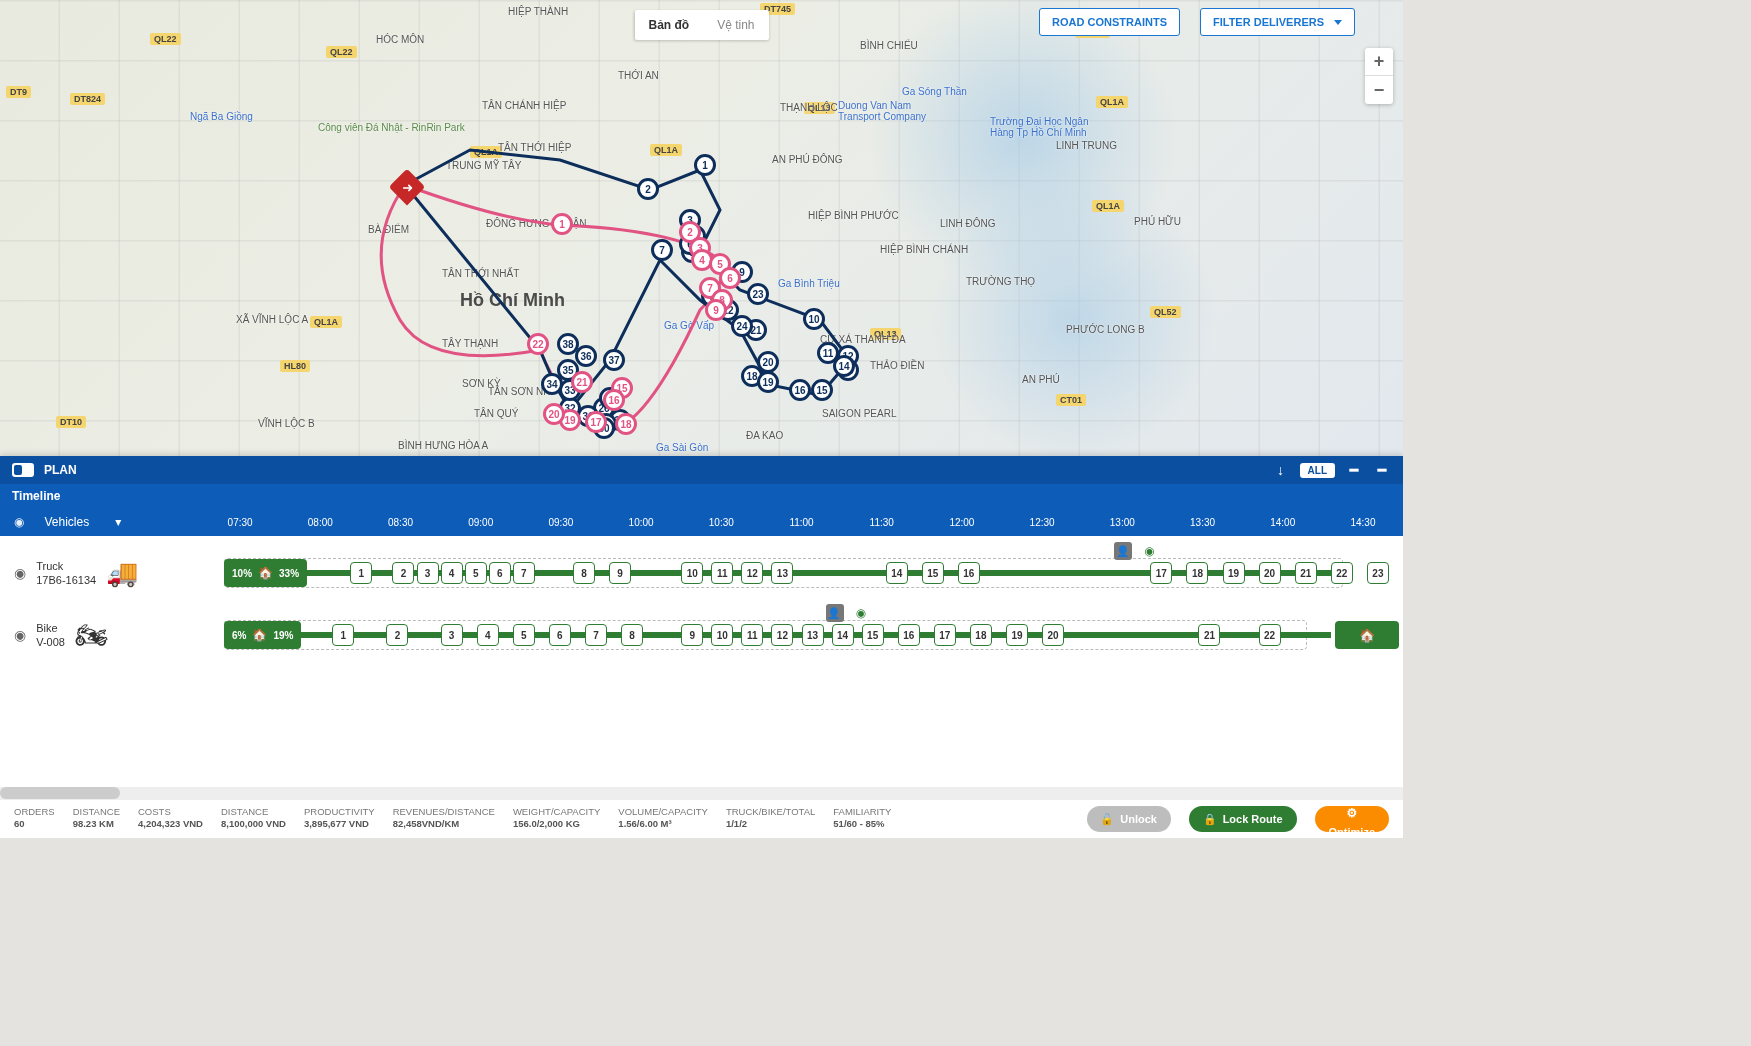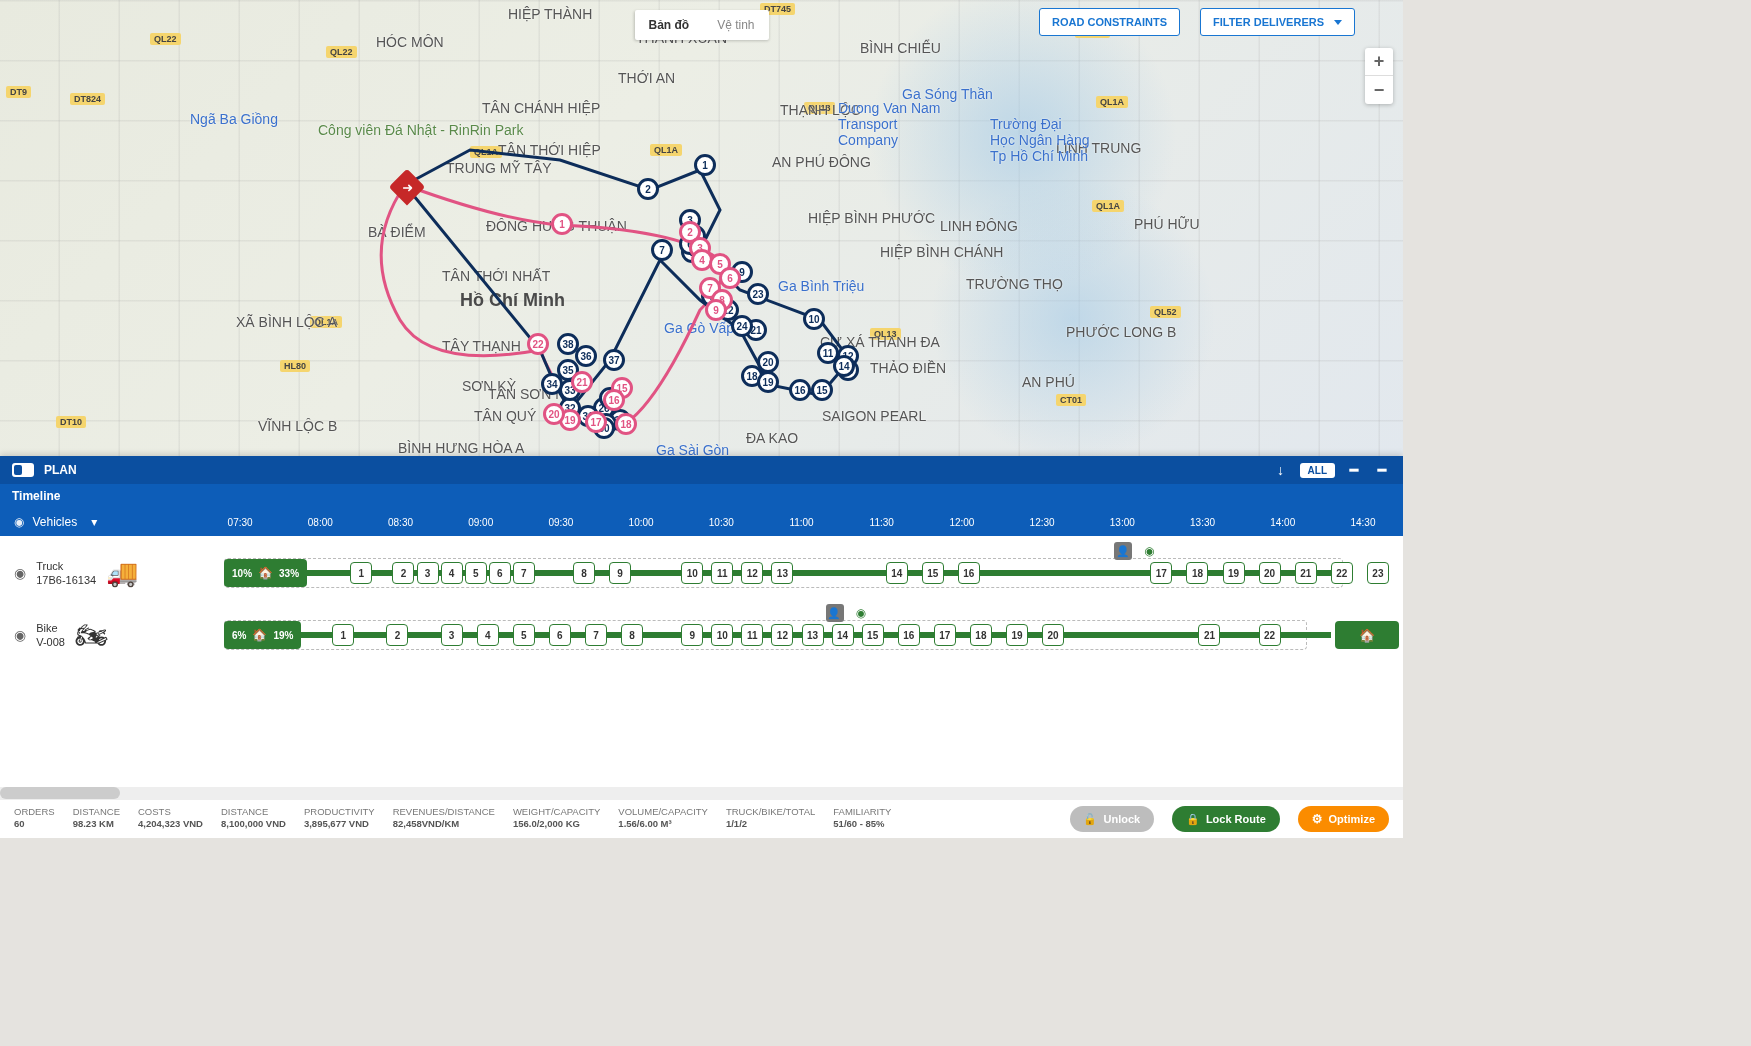--- a/index.html
+++ b/index.html
@@ -6,21 +6,21 @@
   html,body{width:100%;height:100%;background:#e5e3df;overflow:hidden;font-size:13px;color:#333;}
   .app{position:relative;width:1403px;height:838px;margin:0;overflow:hidden;}
   
   .map-area{position:absolute;inset:0;height:456px;background:linear-gradient(135deg,#e8eadf 0%,#eceee5 40%,#e2e8ee 100%);}
   .map-area::before{content:"";position:absolute;inset:0;background:
     linear-gradient(0deg,transparent 97%,rgba(150,150,150,.15) 98%) 0 0/60px 60px,
     linear-gradient(90deg,transparent 97%,rgba(150,150,150,.15) 98%) 0 0/60px 60px;}
   .river{position:absolute;top:0;right:180px;width:500px;height:456px;background:radial-gradient(circle at 60% 30%,rgba(160,200,230,.6) 0%,transparent 35%),radial-gradient(circle at 70% 70%,rgba(160,200,230,.55) 0%,transparent 30%);pointer-events:none;}
   .road-label{position:absolute;font-size:9px;background:#f5d56e;color:#444;padding:1px 4px;border-radius:2px;font-weight:600;}
   .city-lbl{position:absolute;font-size:18px;font-weight:600;color:#4a4a4a;left:460px;top:290px;}
-  .place{position:absolute;font-size:14px;color:#555;text-shadow:0 0 2px #fff;}
+  .place{position:absolute;font-size:10px;color:#555;text-shadow:0 0 2px #fff;}
   
   .top-left{position:absolute;top:8px;left:8px;display:flex;gap:4px;}
   .btn{display:inline-flex;align-items:center;gap:6px;height:28px;padding:0 12px;border-radius:3px;font-size:11px;font-weight:600;cursor:pointer;user-select:none;}
   .btn-primary{background:#1e88e5;color:#fff;}
   .btn-primary.solid{background:#2097f3;}
   .btn-icon{width:30px;justify-content:center;padding:0;}
   .arrow-left::before{content:"\2190";}
   .share-icon::before{content:"\27A6";font-size:14px;}
   .top-right{position:absolute;top:8px;right:48px;display:flex;gap:20px;}
   .btn-outline{background:#fff;color:#1976d2;border:1px solid #1976d2;}
@@ -42,21 +42,21 @@
   
   .panel{position:absolute;left:0;right:0;top:456px;bottom:0;background:#fff;display:flex;flex-direction:column;box-shadow:0 -2px 6px rgba(0,0,0,.15);}
   .panel-header{background:#0b4fa0;color:#fff;height:28px;display:flex;align-items:center;padding:0 12px;gap:10px;font-size:12px;font-weight:600;}
   .toggle{width:22px;height:14px;background:#fff;border-radius:3px;position:relative;}
   .toggle::after{content:"";position:absolute;top:2px;left:2px;width:8px;height:10px;background:#0b4fa0;border-radius:2px;}
   .panel-header .spacer{flex:1;}
   .hdr-icn{width:18px;height:18px;display:flex;align-items:center;justify-content:center;cursor:pointer;color:#fff;font-size:14px;}
   .chip{background:#fff;color:#0b4fa0;padding:2px 8px;border-radius:3px;font-size:10px;font-weight:700;}
   .sub-header{background:#0d5db8;color:#fff;height:24px;display:flex;align-items:center;padding:0 12px;font-size:12px;font-weight:600;}
   .ruler-row{display:flex;height:28px;background:#0d5db8;color:#fff;align-items:center;}
-  .veh-head{width:200px;display:flex;align-items:center;gap:8px;padding-left:14px;font-size:12px;}
+  .veh-head{width:200px;display:flex;align-items:center;gap:20px;padding-left:14px;font-size:12px;}
   .veh-head .caret::after{content:"\25BE";margin-left:6px;}
   .eye::before{content:"\25C9";opacity:.9;}
   .ruler{flex:1;display:flex;position:relative;font-size:10px;}
   .tick{flex:1;text-align:center;}
   .timeline-body{flex:1;overflow:auto;background:#fff;padding-top:6px;}
   .lane{display:flex;height:62px;align-items:center;padding-left:14px;}
   .lane-label{width:186px;display:flex;align-items:center;gap:10px;}
   .lane-label .eye{font-size:14px;color:#555;}
   .lane-label .txt{font-size:11px;line-height:1.3;color:#333;}
   .truck-icon,.bike-icon{font-size:26px;color:#333;}
@@ -72,21 +72,21 @@
   .bottom-scroll{height:12px;background:#eee;position:relative;}
   .bottom-scroll::after{content:"";position:absolute;left:0;top:0;bottom:0;width:120px;background:#ccc;border-radius:6px;}
   
   .stats{display:flex;gap:18px;padding:6px 14px;background:#fff;border-top:1px solid #eee;align-items:flex-start;}
   .stat{display:flex;flex-direction:column;font-size:9.5px;color:#777;line-height:1.3;}
   .stat b{color:#555;font-weight:600;}
   .stats .spacer{flex:1;}
   .ft-btn{height:26px;padding:0 14px;border-radius:14px;color:#fff;font-size:11px;font-weight:600;display:flex;align-items:center;gap:6px;cursor:pointer;}
   .ft-grey{background:#bdbdbd;}
   .ft-green{background:#2e7d32;}
-  .ft-orange{background:#fb8c00;}
+  .ft-orange{background:#fb8c00;flex-direction:column;}
   .lock::before{content:"\1F512";font-size:11px;}
   .unlock::before{content:"\1F513";font-size:11px;}
   .gear::before{content:"\2699";font-size:12px;}
 </style>
 </head>
 <body>
 
 <div class="app">
 
   <div class="map-area">
@@ -120,21 +120,21 @@
     <span class="place" style="left:498px;top:142px">TÂN THỚI HIỆP</span>
     <span class="place" style="left:446px;top:160px">TRUNG MỸ TÂY</span>
     <span class="place" style="left:772px;top:154px">AN PHÚ ĐÔNG</span>
     <span class="place" style="left:780px;top:102px">THẠNH LỘC</span>
     <span class="place" style="left:808px;top:210px">HIỆP BÌNH PHƯỚC</span>
     <span class="place" style="left:880px;top:244px">HIỆP BÌNH CHÁNH</span>
     <span class="place" style="left:940px;top:218px">LINH ĐÔNG</span>
     <span class="place" style="left:966px;top:276px">TRƯỜNG THỌ</span>
     <span class="place" style="left:368px;top:224px">BÀ ĐIỂM</span>
     <span class="place" style="left:486px;top:218px">ĐÔNG HƯNG THUẬN</span>
-    <span class="place" style="left:236px;top:314px">XÃ BÌNH LỘC A</span>
+    <span class="place" style="left:236px;top:314px">XÃ VĨNH LỘC A</span>
     <span class="place" style="left:258px;top:418px">VĨNH LỘC B</span>
     <span class="place" style="left:442px;top:268px">TÂN THỚI NHẤT</span>
     <span class="place" style="left:442px;top:338px">TÂY THẠNH</span>
     <span class="place" style="left:462px;top:378px">SƠN KỲ</span>
     <span class="place" style="left:488px;top:386px">TÂN SƠN NHÌ</span>
     <span class="place" style="left:474px;top:408px">TÂN QUÝ</span>
     <span class="place" style="left:398px;top:440px">BÌNH HƯNG HÒA A</span>
     <span class="place" style="left:746px;top:430px">ĐA KAO</span>
     <span class="place" style="left:870px;top:360px">THẢO ĐIỀN</span>
     <span class="place" style="left:1022px;top:374px">AN PHÚ</span>

